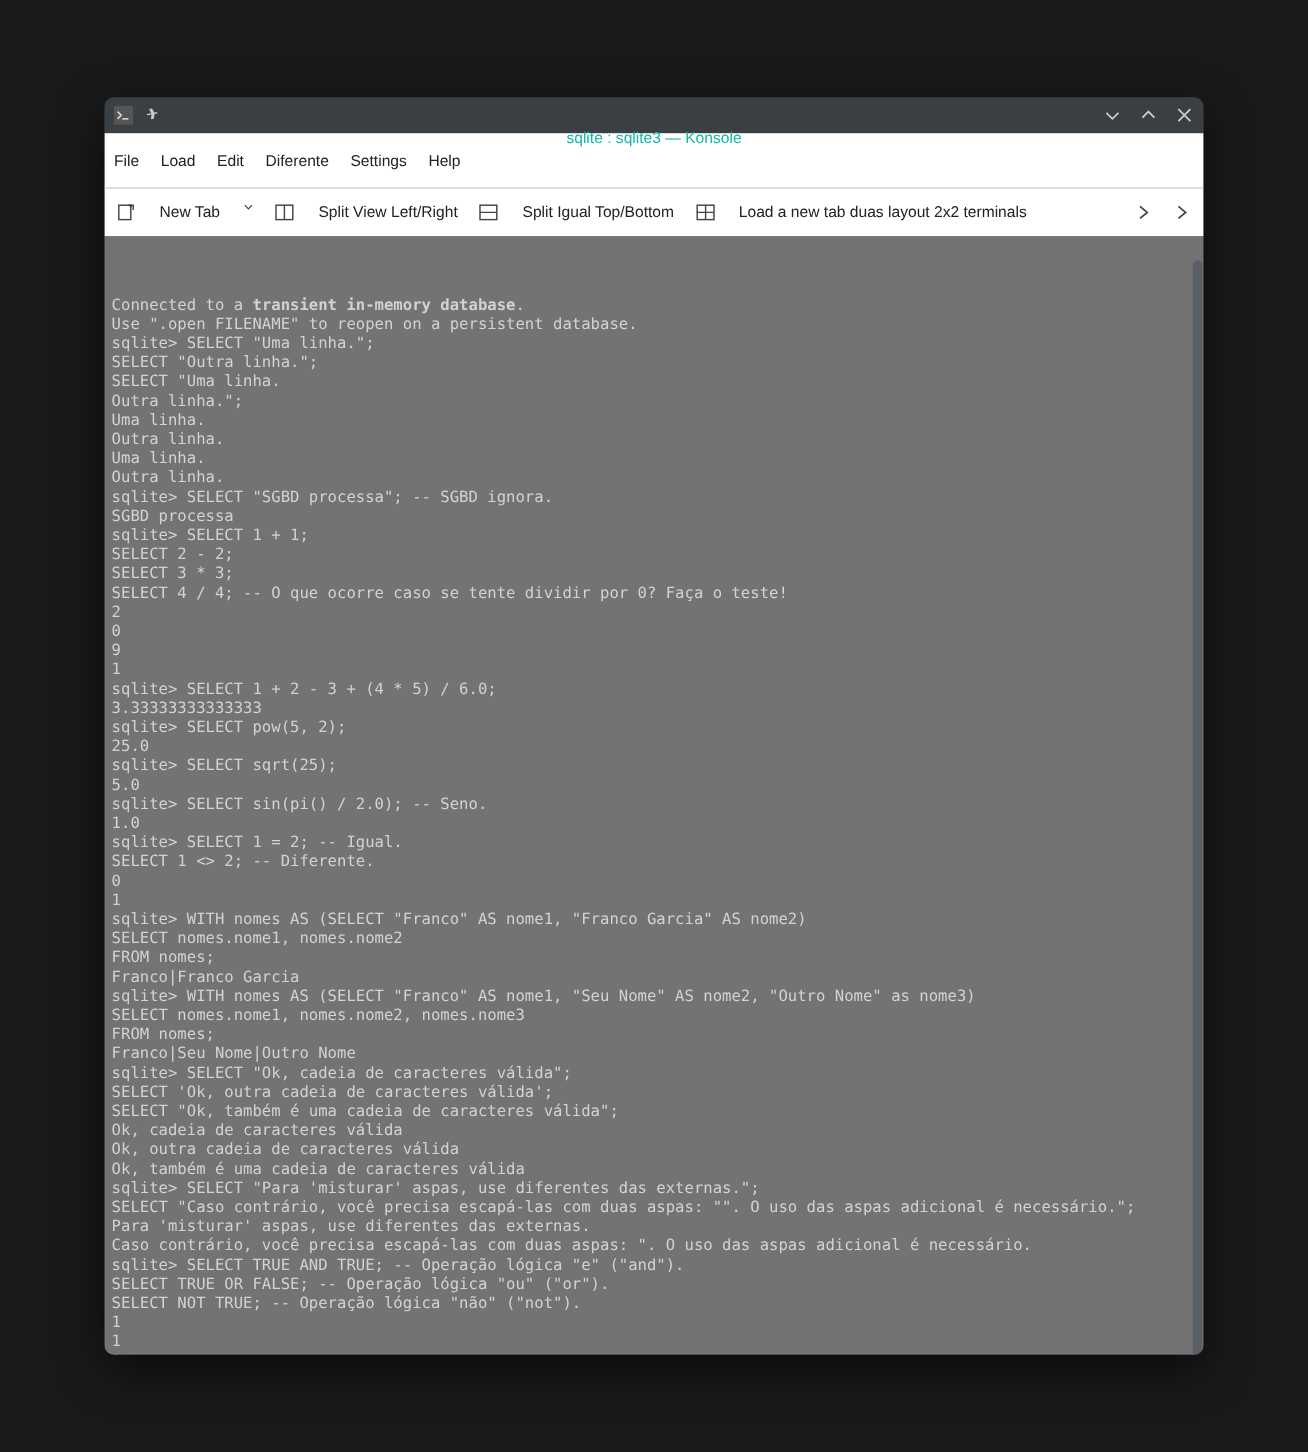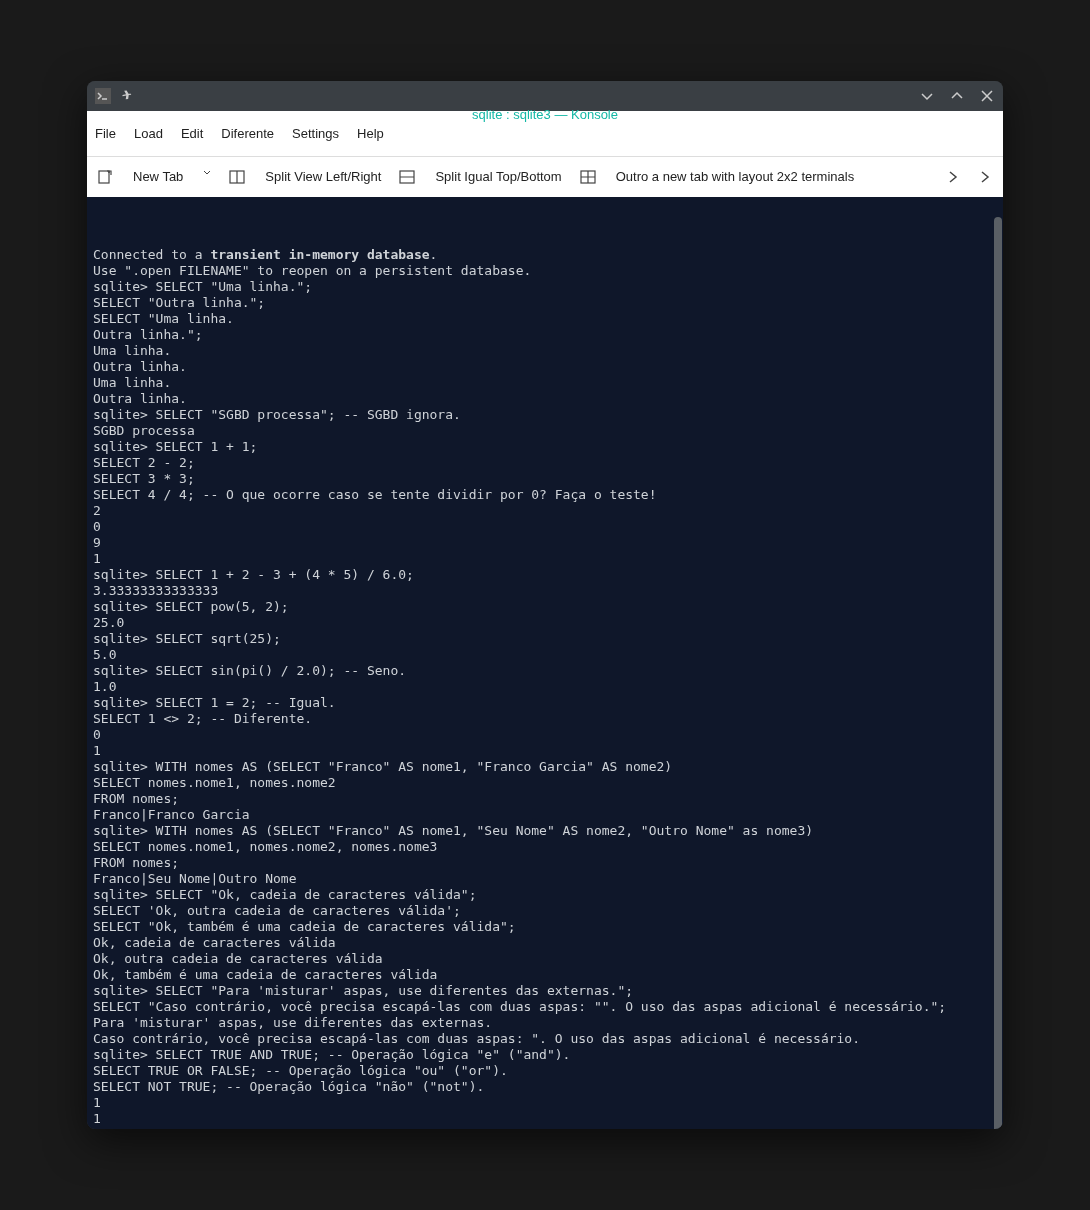--- a/index.html
+++ b/index.html
@@ -102,21 +102,21 @@
       align-items: center;
       justify-content: center;
     }
     .toolbar-nav {
       margin-left: auto;
       display: flex;
       gap: 16px;
     }
     .terminal {
       flex: 1;
-      background: #0f172a;
+      background: #737373;
       padding: 2px 6px;
       font-family: "DejaVu Sans Mono", monospace;
       font-size: 13px;
       line-height: 16px;
       color: #cfd3d8;
       overflow: hidden;
       position: relative;
       white-space: pre;
     }
     .terminal .bold { font-weight: bold; }
@@ -220,21 +220,21 @@
       <span>Split Igual Top/Bottom</span>
     </div>
     <div class="toolbar-item">
       <span class="toolbar-icon">
         <svg width="16" height="16" viewBox="0 0 16 16">
             <rect x="1" y="2" width="14" height="12" fill="none" stroke="#444" stroke-width="1.2"></rect>
             <line x1="8" y1="2" x2="8" y2="14" stroke="#444" stroke-width="1.2"></line>
             <line x1="1" y1="8" x2="15" y2="8" stroke="#444" stroke-width="1.2"></line>
           </svg>
       </span>
-      <span>Outro a new tab with layout 2x2 terminals</span>
+      <span>Load a new tab duas layout 2x2 terminals</span>
     </div>
     <div class="toolbar-nav">
       <span class="toolbar-icon">
         <svg width="16" height="16" viewBox="0 0 16 16">
             <path d="M5 3l6 5-6 5" stroke="#444" stroke-width="1.5" fill="none"></path>
           </svg>
       </span>
       <span class="toolbar-icon">
         <svg width="16" height="16" viewBox="0 0 16 16">
             <path d="M5 3l6 5-6 5" stroke="#444" stroke-width="1.5" fill="none"></path>

